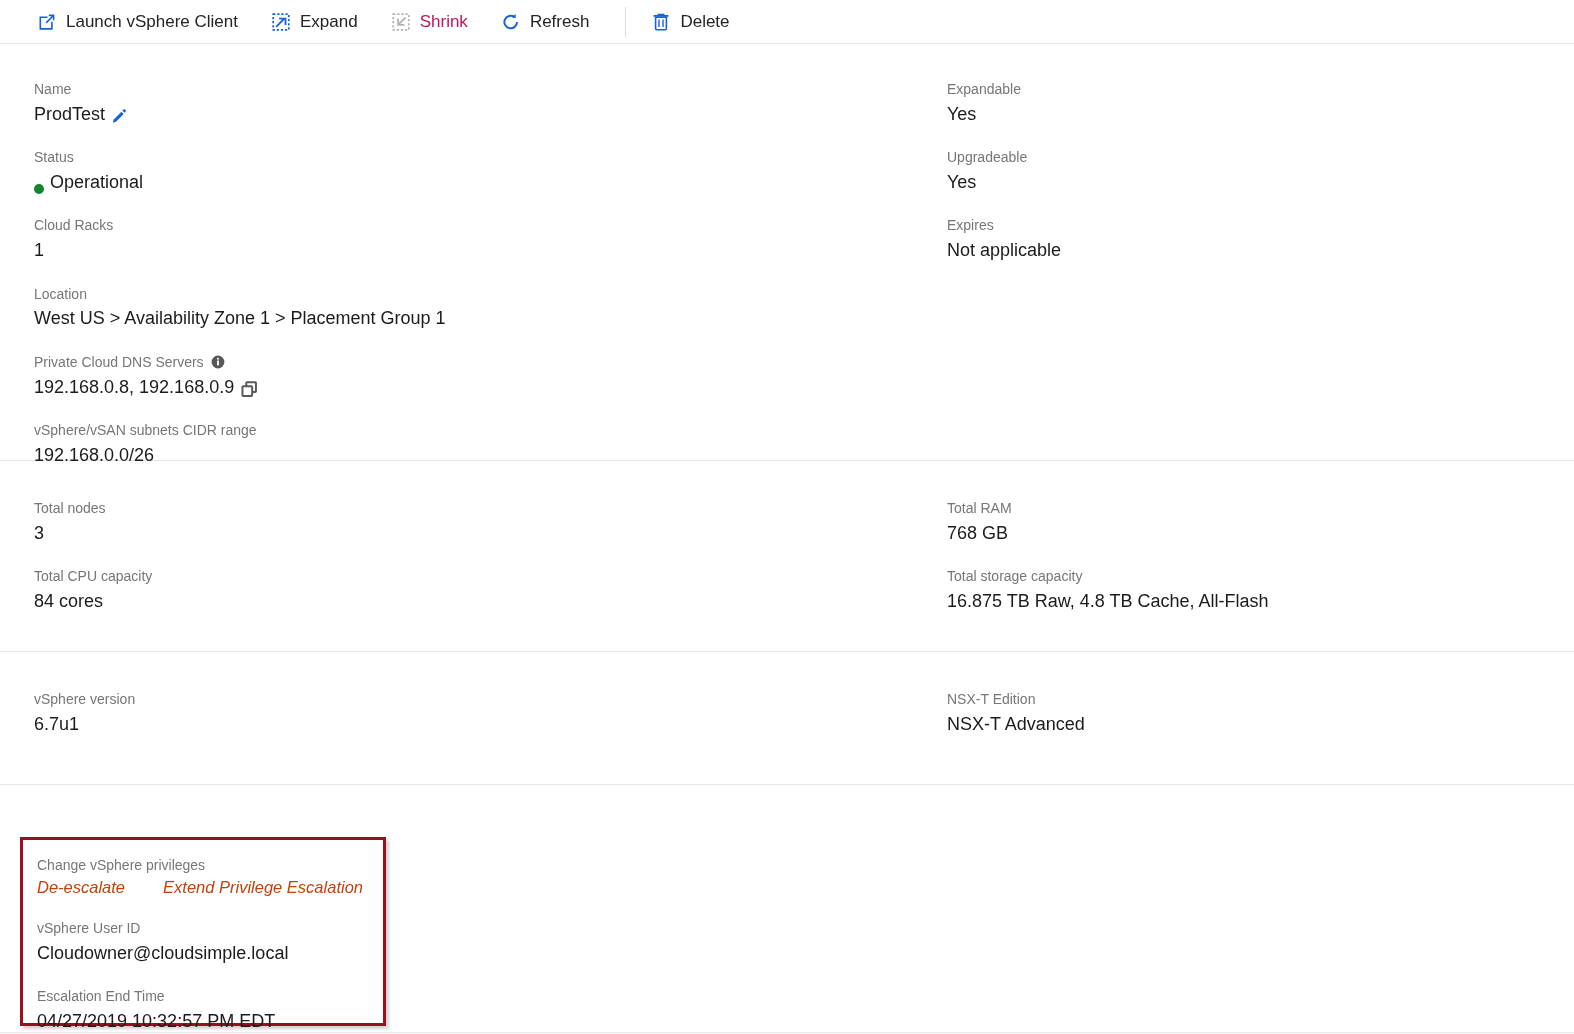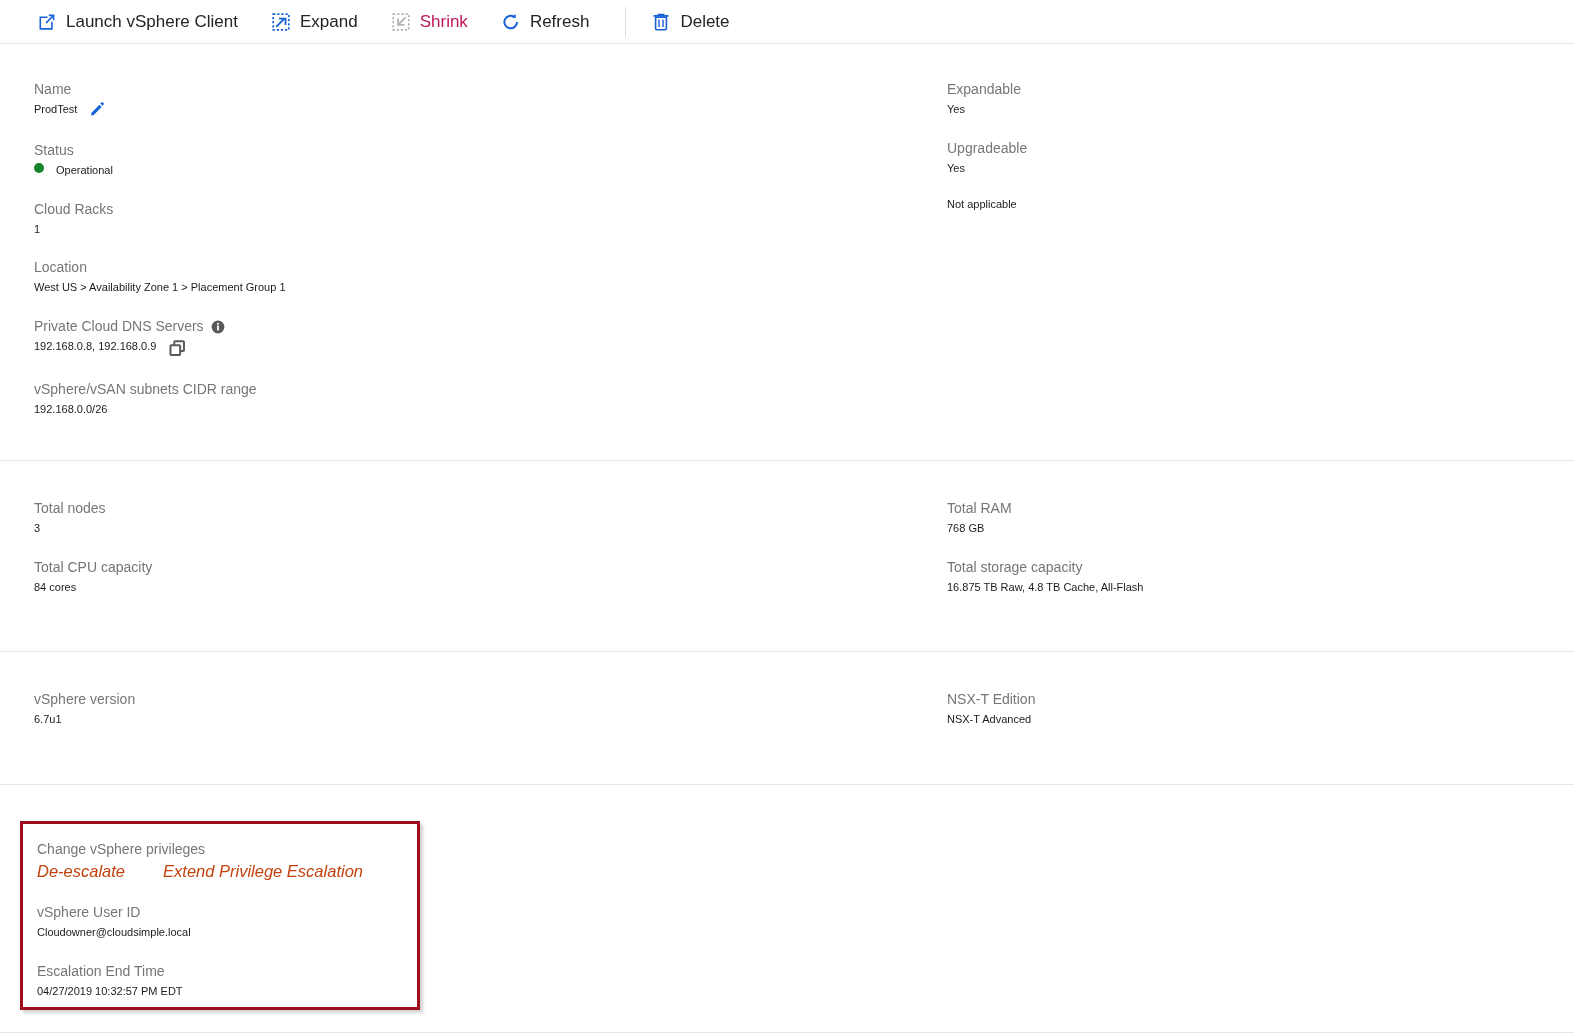--- a/index.html
+++ b/index.html
@@ -89,26 +89,26 @@
   .f-label {
     font-size: 14px;
     color: #767676;
     line-height: 1.35;
     margin-bottom: 3px;
     display: flex;
     align-items: center;
     gap: 7px;
   }
   .f-value {
-    font-size: 11px;
+    font-size: 18px;
     color: #1b1b1b;
     line-height: 1.35;
     display: flex;
-    align-items: flex-start;
-    gap: 12px;
+    align-items: flex-end;
+    gap: 6px;
   }
 
   
   .dot {
     width: 10px;
     height: 10px;
     border-radius: 50%;
     display: inline-block;
     flex: 0 0 10px;
   }
@@ -118,22 +118,22 @@
     align-items: center;
     justify-content: center;
     cursor: pointer;
     line-height: 0;
   }
 
   
   .highlight-box {
     position: absolute;
     left: 20px;
-    top: 36px;
-    width: 400px;
+    top: 52px;
+    width: 366px;
     height: 189px;
     box-sizing: border-box;
     border: 3px solid #9c0d1e;
     background: #ffffff;
     box-shadow: 3px 3px 3px rgba(0,0,0,0.18);
   }
   .hb-inner {
     padding: 16px 0 0 14px;
   }
   .links-row {
@@ -282,20 +282,21 @@
           <div class="f-label">Expandable</div>
           <div class="f-value">Yes</div>
         </div>
 
         <div class="field">
           <div class="f-label">Upgradeable</div>
           <div class="f-value">Yes</div>
         </div>
 
         <div class="field">
+          <div class="f-label">Expires</div>
           <div class="f-value">Not applicable</div>
         </div>
 
       </div>
     </div>
   </div>
 
   <div class="section sec-2">
     <div class="cols" style="padding-top:38px">
 

